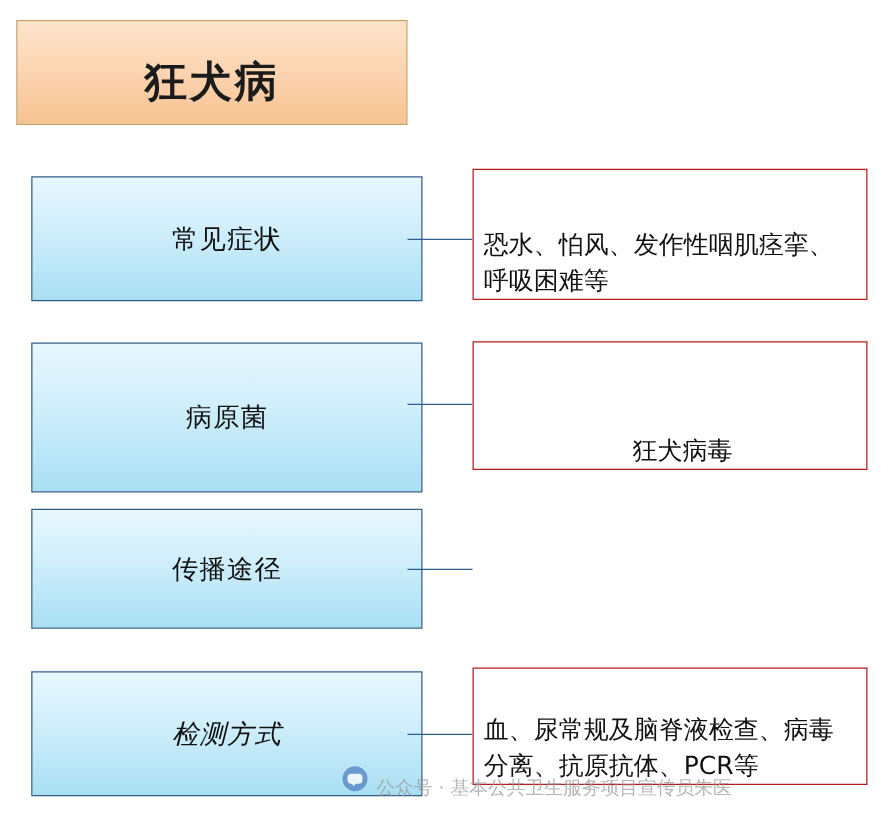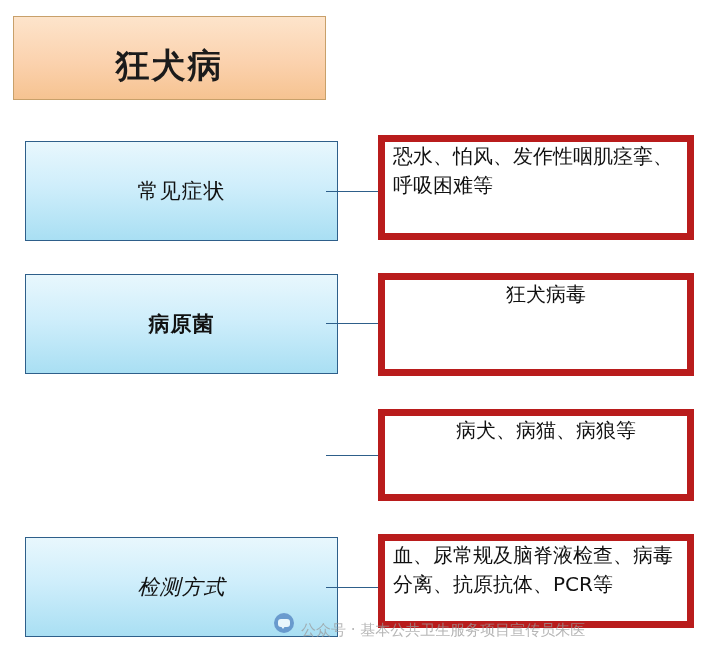--- a/index.html
+++ b/index.html
@@ -63,24 +63,24 @@
     letter-spacing: 1px;
     font-family: "DejaVu Sans", "Liberation Sans", sans-serif;
   }
 
   
   .det-box {
     position: absolute;
     left: 378px;
     width: 316px;
     box-sizing: border-box;
-    border: 7px solid #b91c1c;
+    border: 1px solid #b91c1c;
     background: #ffffff;
     display: flex;
-    align-items: flex-start;
+    align-items: flex-end;
   }
   .det-box.center { justify-content: center; padding-left: 20px; }
   .det-box .txt {
     font-size: 20px;
     color: #111111;
     line-height: 1.45;
     font-family: "DejaVu Sans", "Liberation Sans", sans-serif;
     padding: 0 8px;
   }
   .det-box.center .txt { text-align: center; }
@@ -149,32 +149,32 @@
   </div>
 
   <div class="cat-box" style="top:141px;height:100px;">
     <span class="txt">常见症状</span>
   </div>
   <div class="conn" style="left:326px;top:191px;width:52px;"></div>
   <div class="det-box" style="top:135px;height:105px;">
     <span class="txt">恐水、怕风、发作性咽肌痉挛、呼吸困难等</span>
   </div>
 
-  <div class="cat-box" style="top:274px;height:100px;font-weight:bold;">
+  <div class="cat-box" style="top:274px;height:120px;">
     <span class="txt">病原菌</span>
   </div>
   <div class="conn" style="left:326px;top:323px;width:52px;"></div>
   <div class="det-box center" style="top:273px;height:103px;">
     <span class="txt">狂犬病毒</span>
   </div>
 
+  <div class="cat-box" style="top:407px;height:96px;">
+    <span class="txt">传播途径</span>
+  </div>
   <div class="conn" style="left:326px;top:455px;width:52px;"></div>
-  <div class="det-box center" style="top:409px;height:92px;">
-    <span class="txt">病犬、病猫、病狼等</span>
-  </div>
 
   <div class="cat-box" style="top:537px;height:100px;font-style:italic;">
     <span class="txt">检测方式</span>
   </div>
   <div class="conn" style="left:326px;top:587px;width:52px;"></div>
   <div class="det-box" style="top:534px;height:94px;">
     <span class="txt">血、尿常规及脑脊液检查、病毒分离、抗原抗体、PCR等</span>
   </div>
 
   <div class="watermark">

